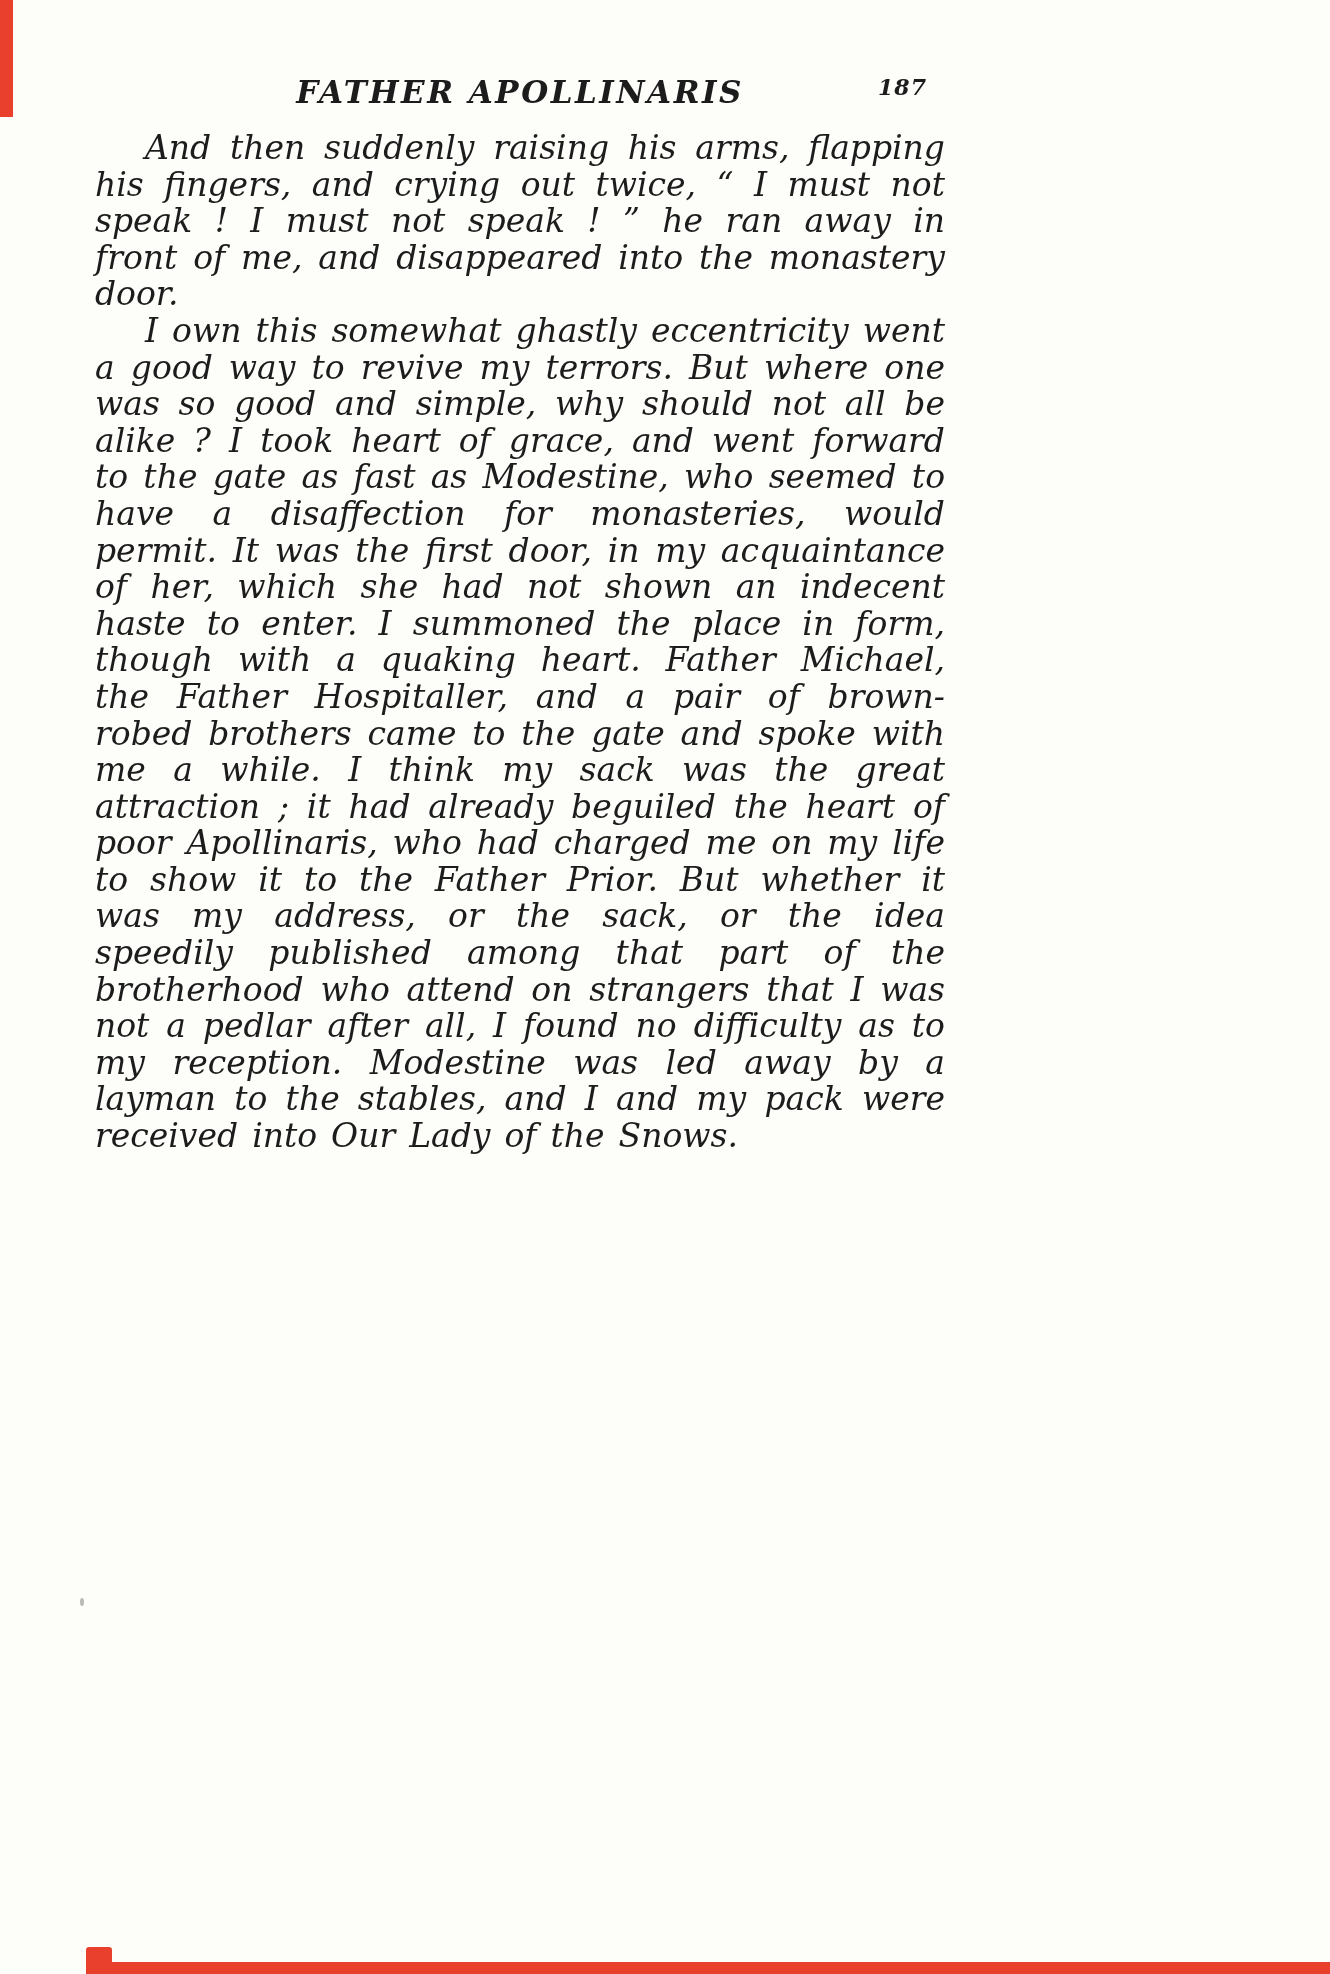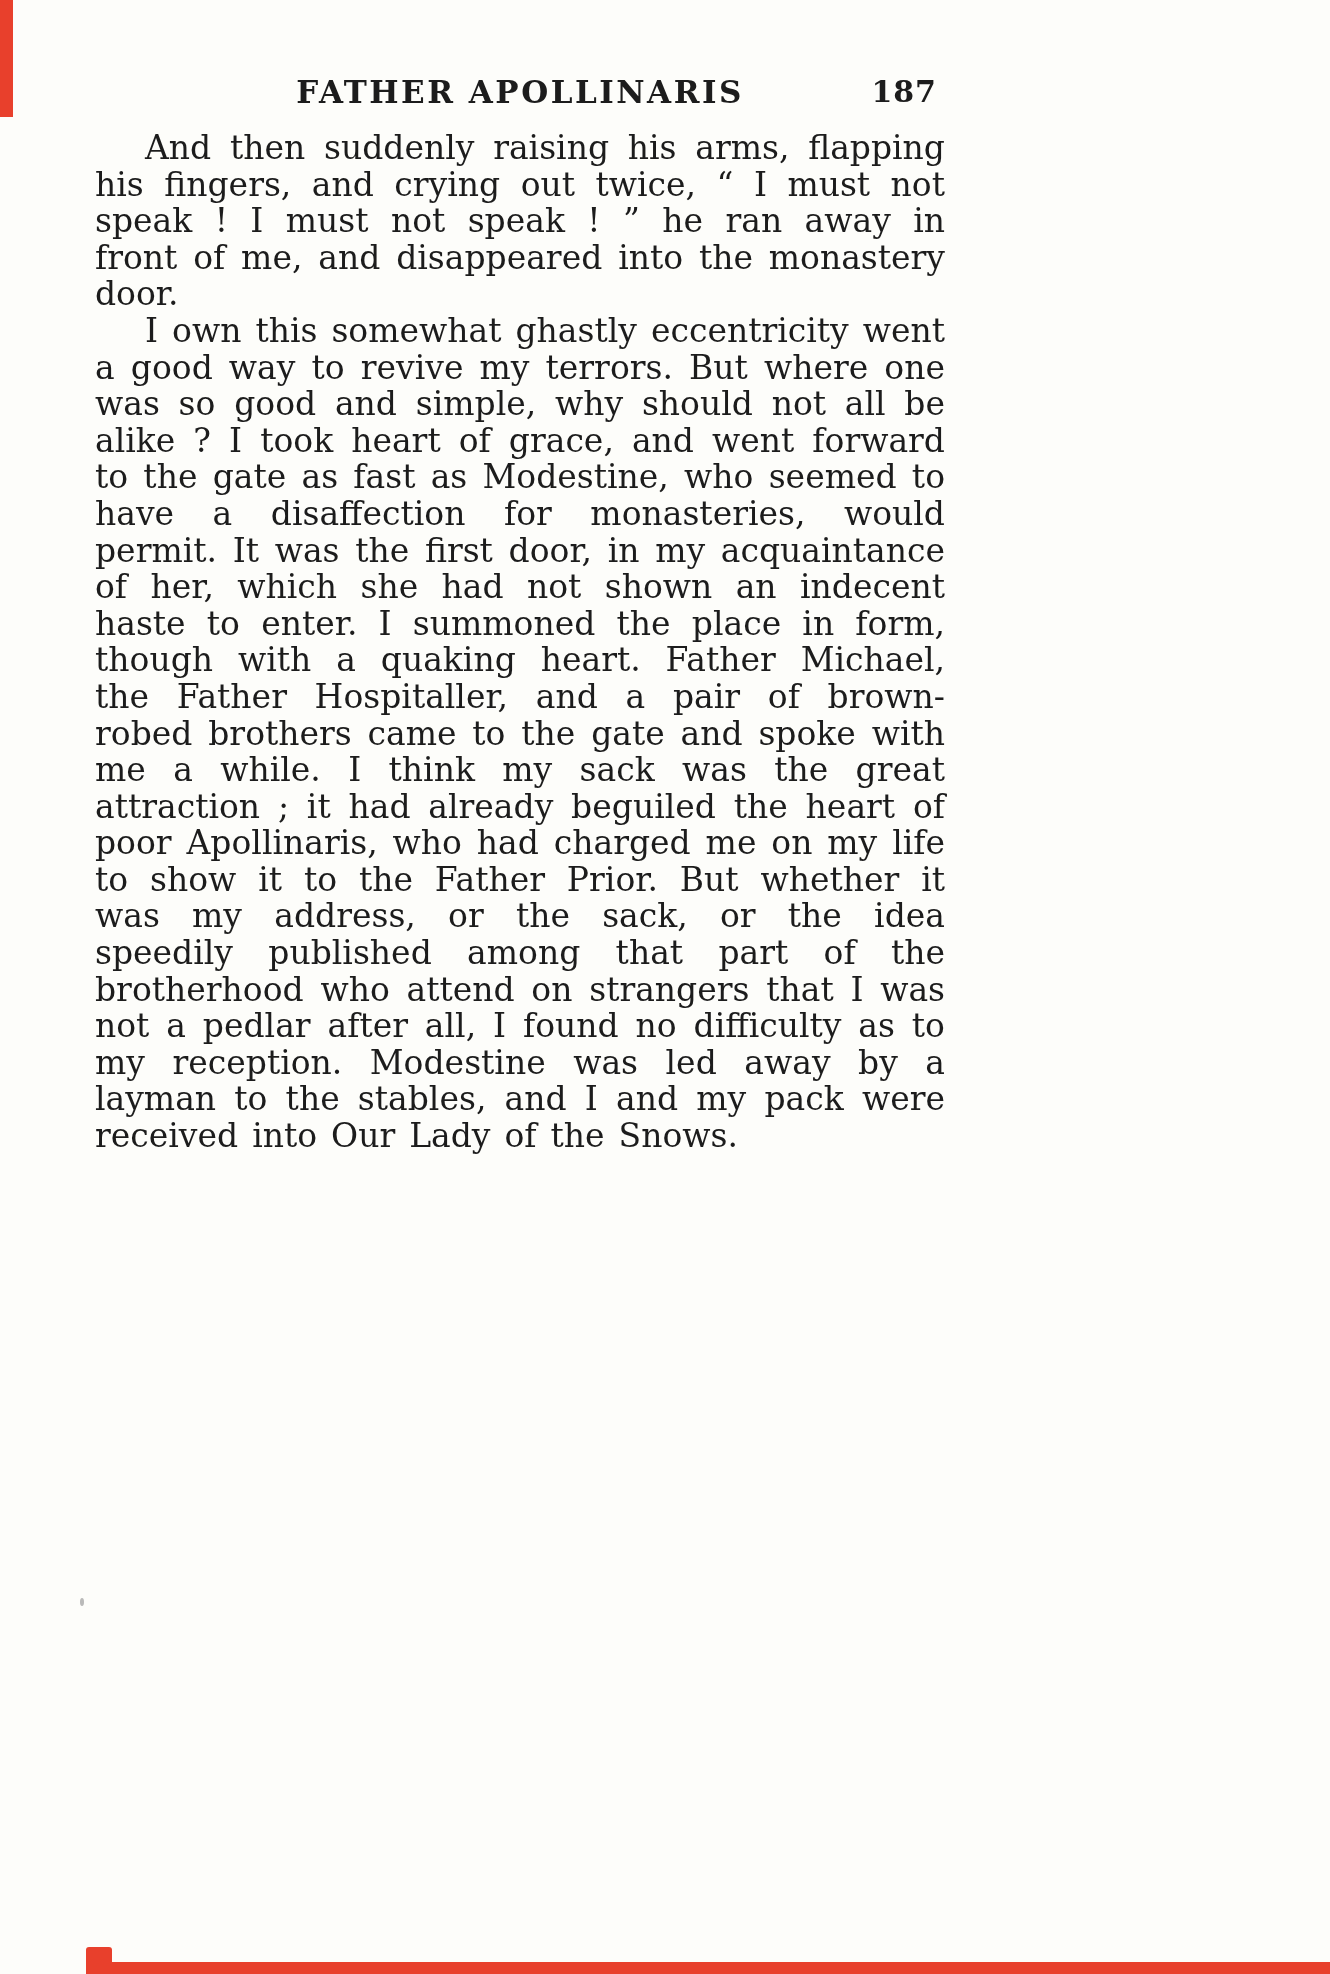--- a/index.html
+++ b/index.html
@@ -1,15 +1,15 @@
 <!DOCTYPE html>
 <html><head>
 <meta charset="utf-8">
 <style>
-  * { margin: 0; padding: 0; box-sizing: border-box; }
+  * { margin: 0; padding: 0; box-sizing: border-box; font-style: italic; }
   html, body {
     width: 1330px;
     height: 1974px;
     background: #fdfdfa;
     font-family: "DejaVu Serif", "Liberation Serif", serif;
     color: #1c1c1c;
     overflow: hidden;
   }
   .page {
     position: relative;
@@ -61,24 +61,24 @@
     left: 50%;
     transform: translateX(-50%);
     top: 2px;
     font-weight: bold;
     font-size: 31px;
     letter-spacing: 2.5px;
     white-space: nowrap;
   }
   .page-number {
     position: absolute;
-    right: 8px;
+    right: 18px;
     top: 2px;
     font-weight: bold;
-    font-size: 30px;
+    font-size: 22px;
     letter-spacing: 1px;
   }
   .para {
     font-size: 33px;
     line-height: 36.6px;
     text-align: justify;
     text-indent: 50px;
     word-spacing: 3.5px;
   }
 </style>

